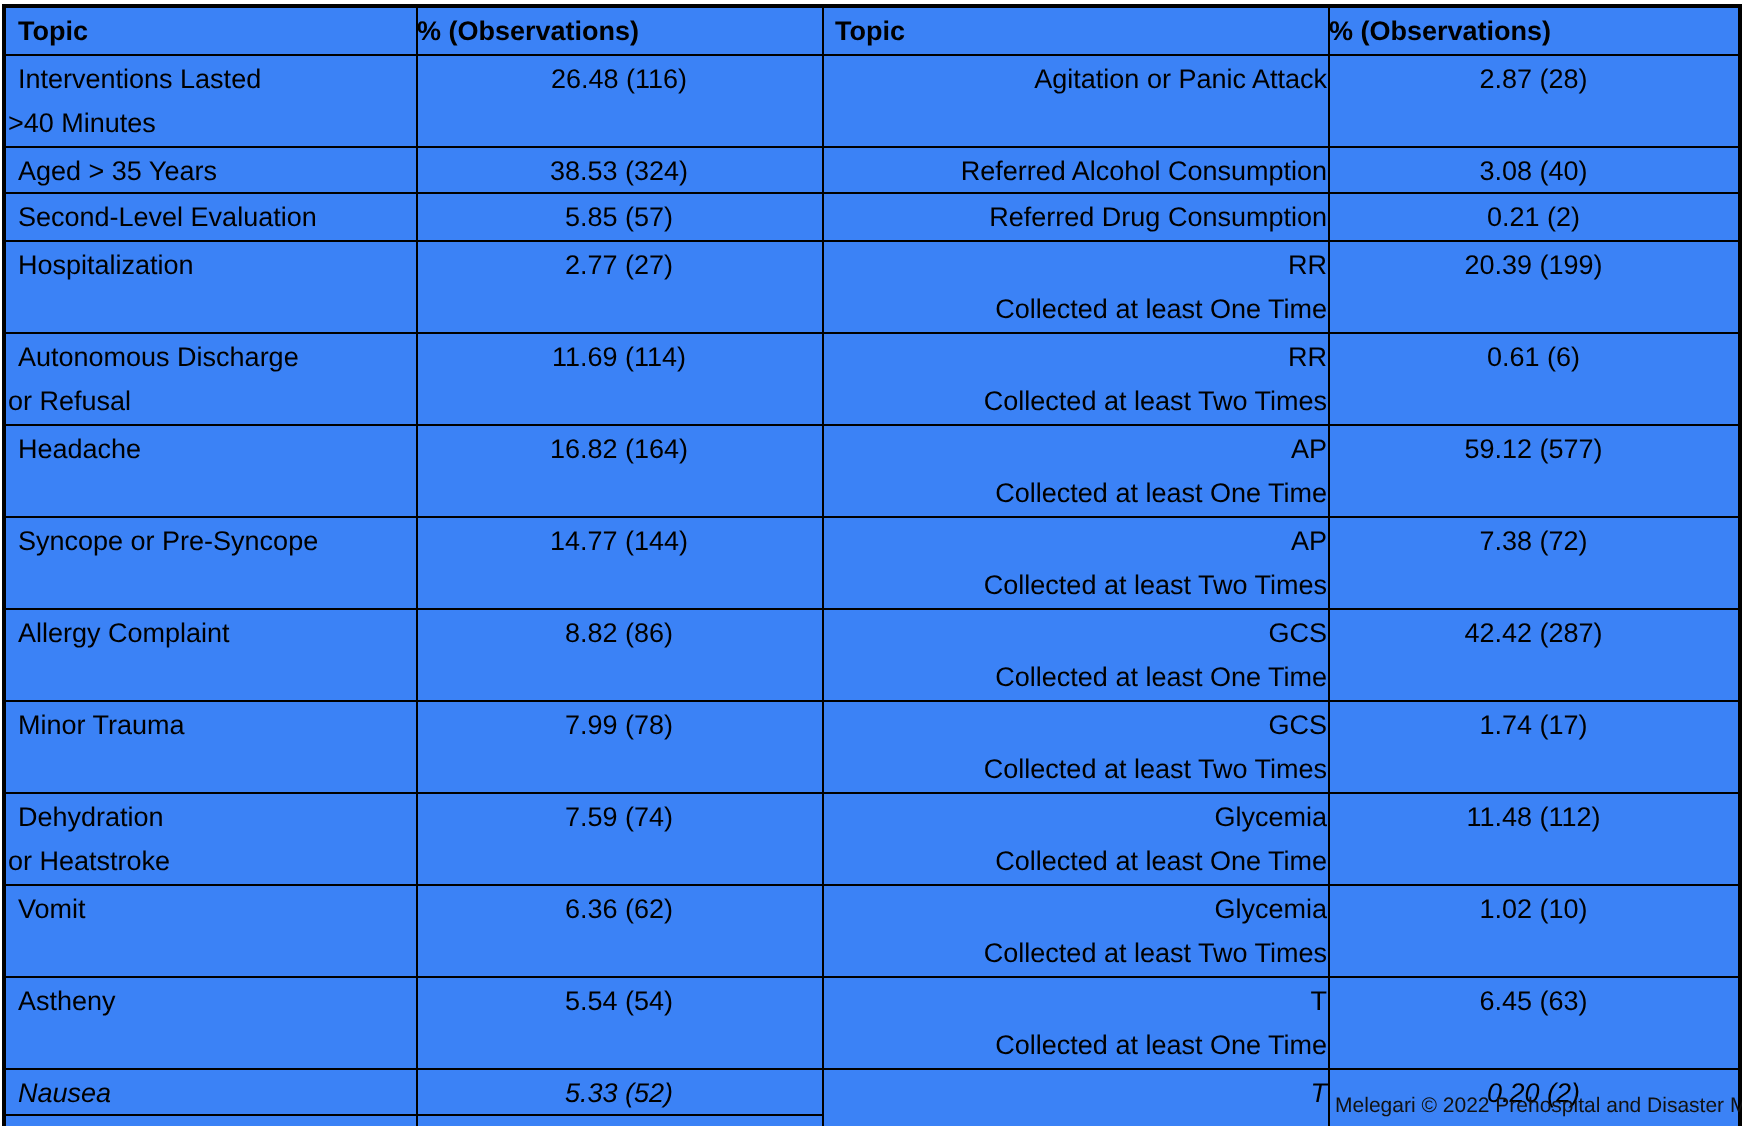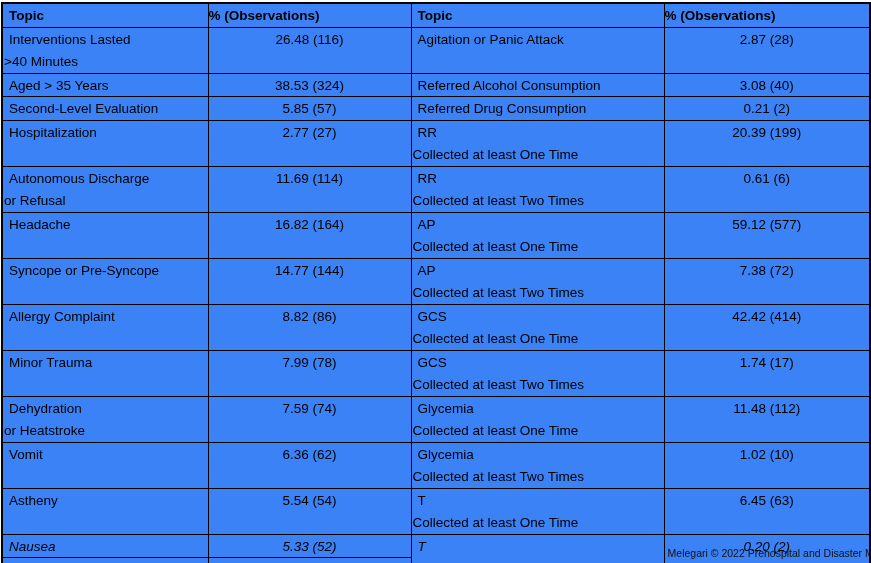--- a/index.html
+++ b/index.html
@@ -44,21 +44,21 @@
   }
   table.obs th .line, table.obs td .line {
     padding-top: 1px;
     white-space: nowrap;
     overflow: hidden;
   }
   .line.first { padding-left: 6px; }
   .line.cont  { padding-left: 1px; }
   th.val, td.val { text-align: center; }
   td.val .line { padding-left: 0; }
-  th.mid, td.mid { border-left-width: 2px; }
+  th.mid, td.mid { border-left-width: 2px; text-align: right; }
   .footer-credit {
     position: absolute;
     left: 1px;
     top: 547px;
     width: 866px;
     text-align: right;
     font-size: 10.5px;
     line-height: 13px;
     color: #111111;
     margin-left: 40px;
@@ -201,21 +201,21 @@
             <div class="line first">Allergy Complaint</div>
           </td>
           <td class="val">
             <div class="line ">8.82 (86)</div>
           </td>
           <td class="mid">
             <div class="line first">GCS</div>
             <div class="line cont">Collected at least One Time</div>
           </td>
           <td class="val">
-            <div class="line ">42.42 (414)</div>
+            <div class="line ">42.42 (287)</div>
           </td>
         </tr>
         <tr style="height: 44px;">
           <td>
             <div class="line first">Minor Trauma</div>
           </td>
           <td class="val">
             <div class="line ">7.99 (78)</div>
           </td>
           <td class="mid">

